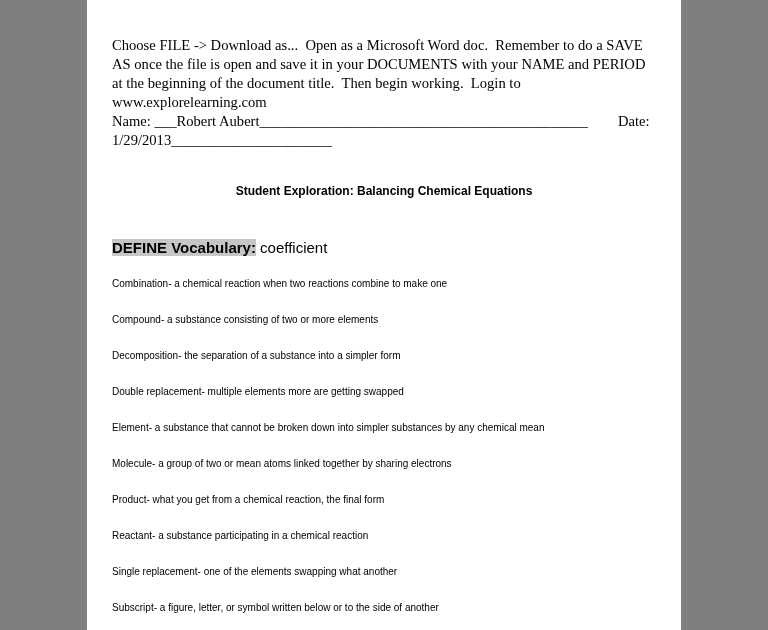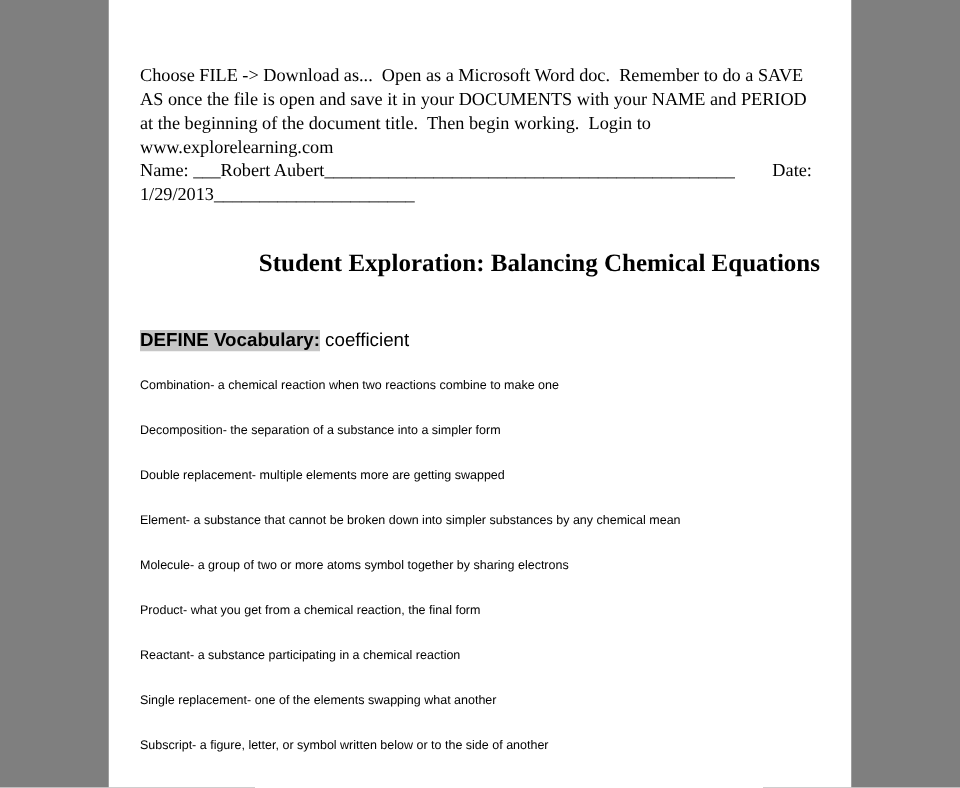--- a/index.html
+++ b/index.html
@@ -10,34 +10,34 @@
     overflow: hidden;
     background: var(--outer_bg, #7f7f7f);
     font-family: "Liberation Sans", sans-serif;
     color: #000;
   }
   .page {
     width: 594px;
     height: 630px;
     margin: 0 auto;
     background: var(--page_bg, #ffffff);
-    padding: 52px 25px 0 25px;
+    padding: 36px 25px 0 25px;
   }
   .serif-block {
     font-family: "Liberation Serif", serif;
     font-size: 14.6px;
     line-height: 19px;
     margin: 0;
   }
   .date-label { margin-left: 30px; text-align: center; }
   .title {
-    font-family: Liberation Serif, serif;
-    font-size: 20px;
+    font-family: Liberation Sans, sans-serif;
+    font-size: 12px;
     font-weight: bold;
-    text-align: right;
+    text-align: center;
     margin: 34px 0 0 0;
   }
   .define-line {
     margin: 40px 0 0 0;
     font-size: 15px;
     line-height: 19px;
   }
   .hl {
     font-weight: bold;
     background: var(--highlight, #c6c6c6);
@@ -54,23 +54,24 @@
 <div class="canvas">
   <div class="page">
 
     <p class="serif-block"><span>Choose FILE -&gt; Download as...&nbsp; Open as a Microsoft Word doc.&nbsp; Remember to do a SAVE AS once the file is open and save it in your DOCUMENTS with your NAME and PERIOD at the beginning of the document title.&nbsp; Then begin working.&nbsp; Login to www.explorelearning.com</span><br><span>Name: ___Robert Aubert_____________________________________________</span><span class="date-label">Date:</span><br><span>1/29/2013______________________</span></p>
 
     <h1 class="title">Student Exploration: Balancing Chemical Equations</h1>
 
     <p class="define-line"><span class="hl">DEFINE Vocabulary:</span><span> coefficient</span></p>
 
     <p class="vocab">Combination- a chemical reaction when two reactions combine to make one</p>
+    <p class="vocab">Compound- a substance consisting of two or more elements</p>
     <p class="vocab">Decomposition- the separation of a substance into a simpler form</p>
     <p class="vocab">Double replacement- multiple elements more are getting swapped</p>
     <p class="vocab">Element- a substance that cannot be broken down into simpler substances by any chemical mean</p>
-    <p class="vocab">Molecule- a group of two or more atoms symbol together by sharing electrons</p>
+    <p class="vocab">Molecule- a group of two or mean atoms linked together by sharing electrons</p>
     <p class="vocab">Product- what you get from a chemical reaction, the final form</p>
     <p class="vocab">Reactant- a substance participating in a chemical reaction</p>
     <p class="vocab">Single replacement- one of the elements swapping what another</p>
     <p class="vocab">Subscript- a figure, letter, or symbol written below or to the side of another</p>
 
   </div>
 </div>
 
 </body></html>

